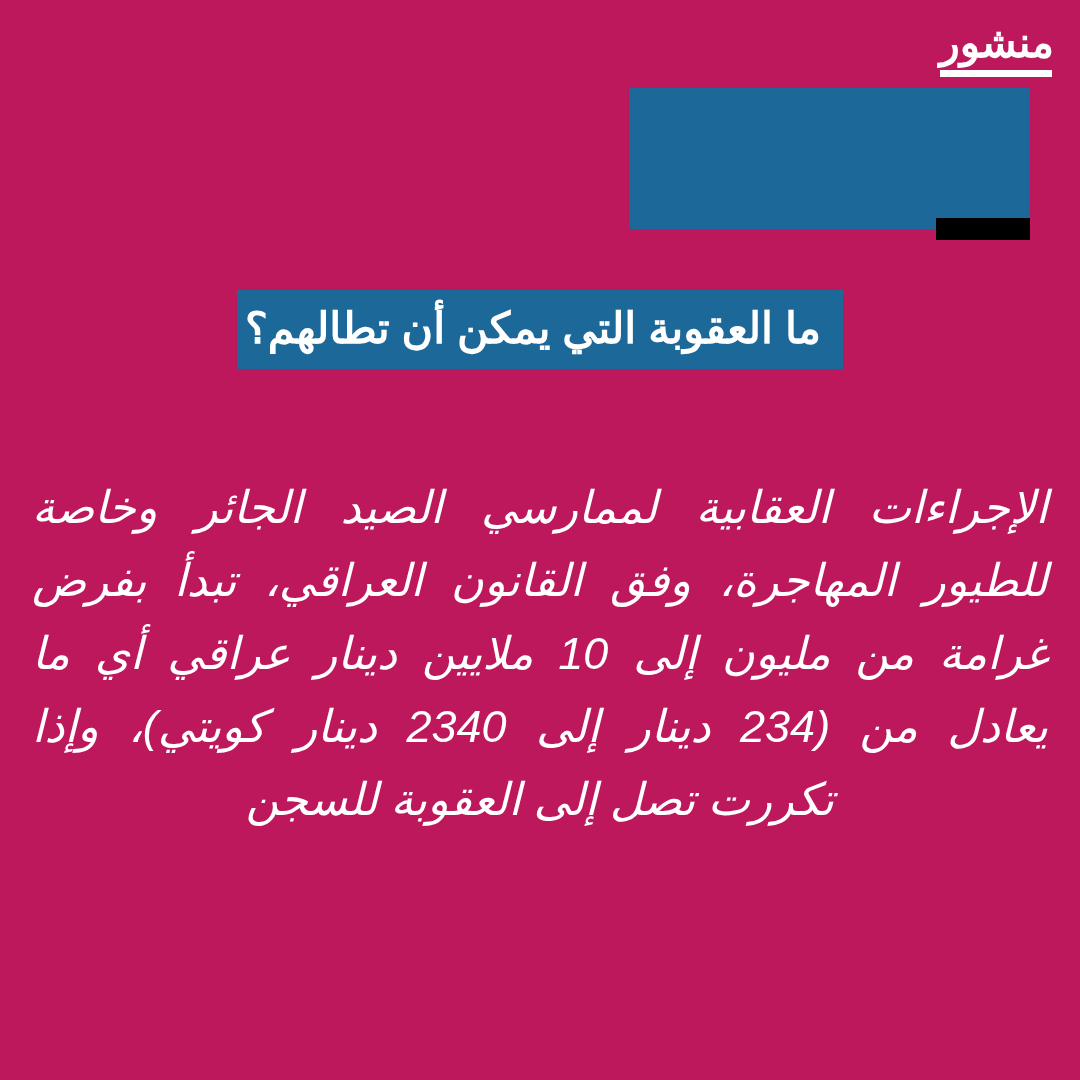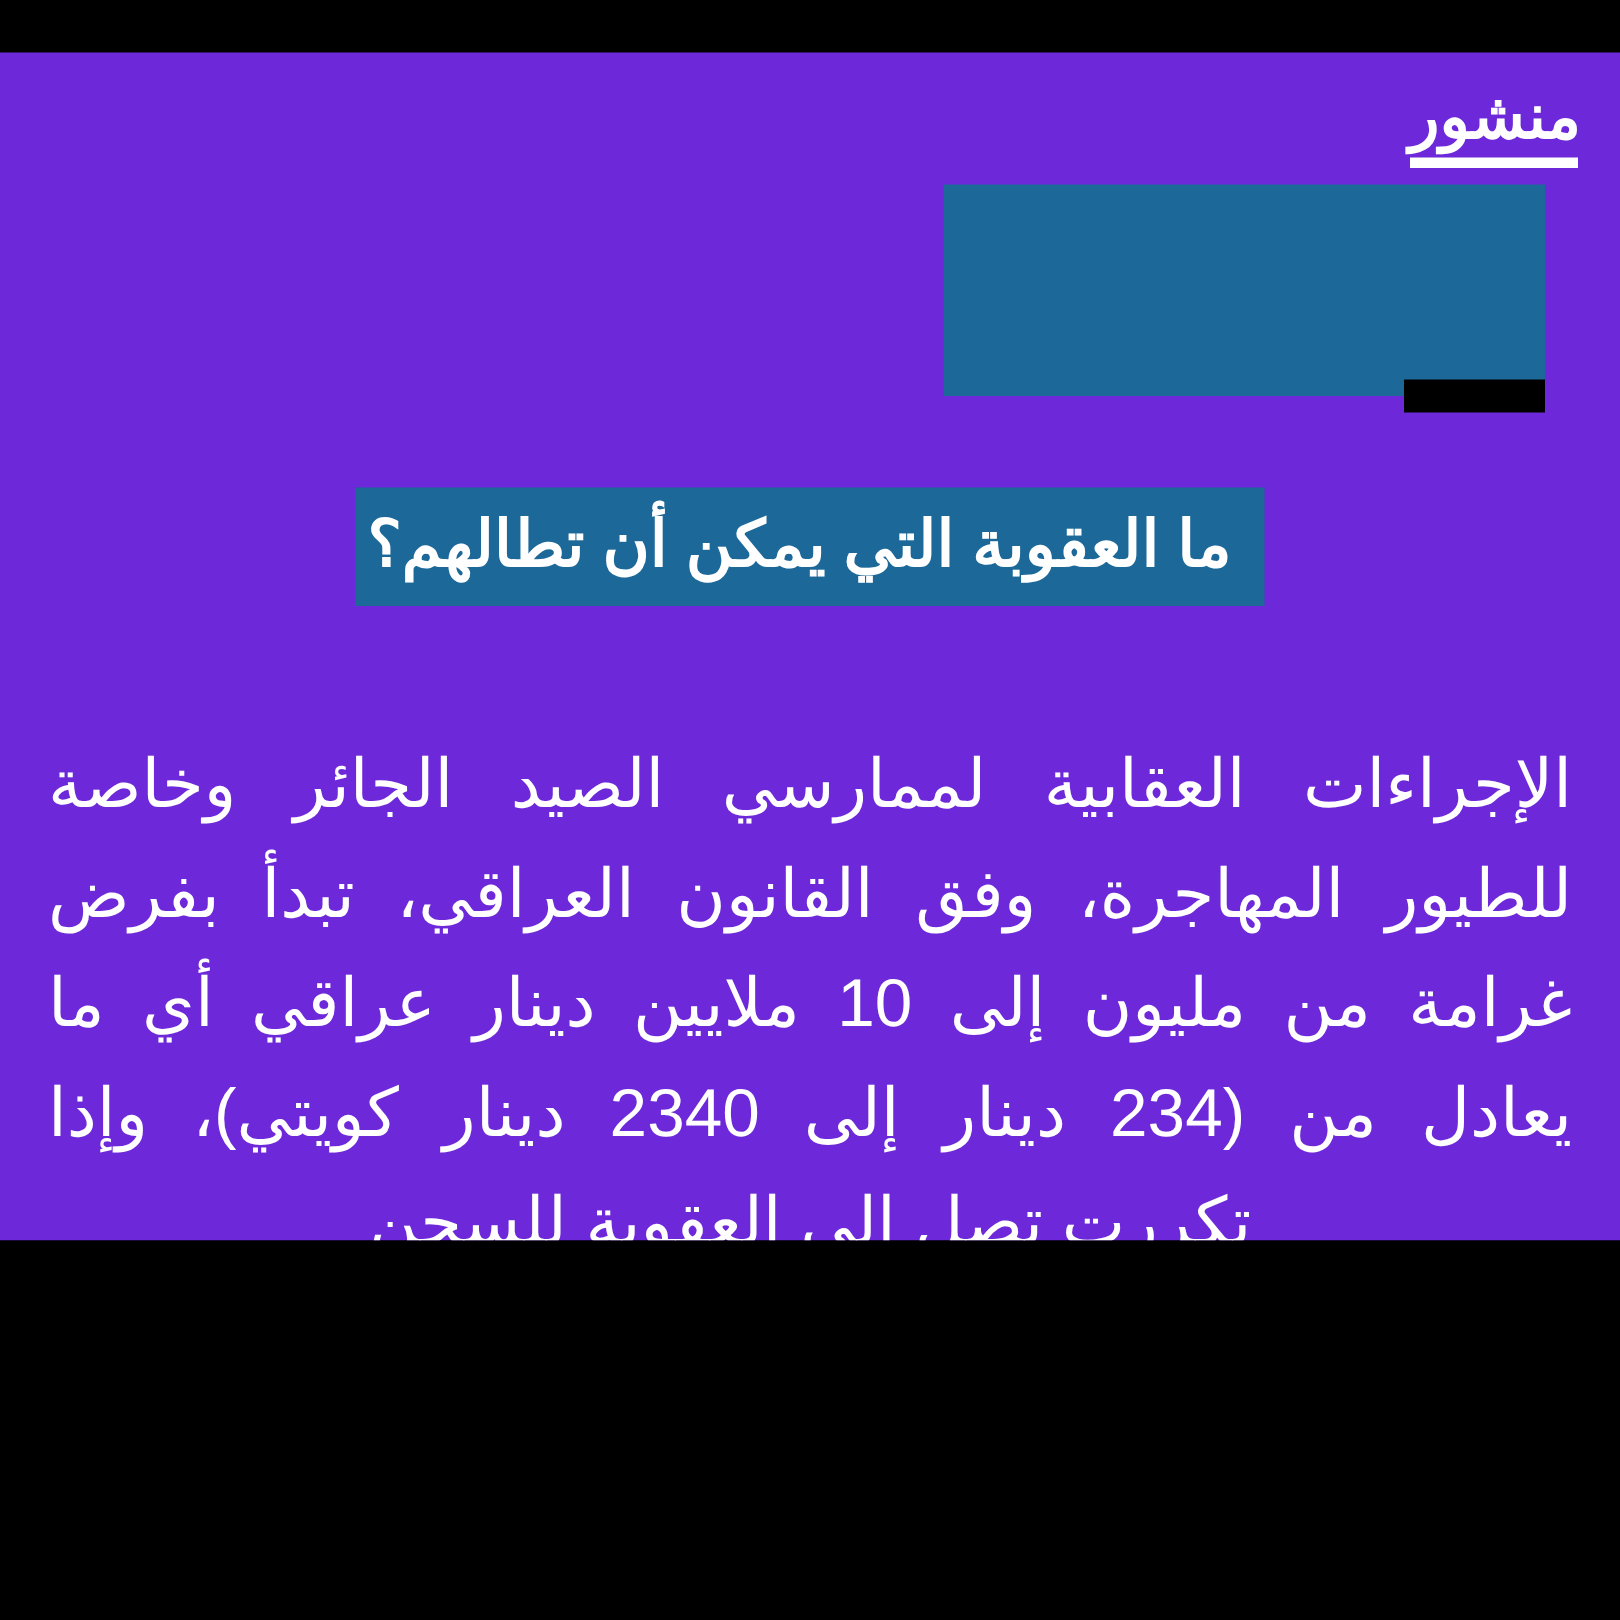--- a/index.html
+++ b/index.html
@@ -3,25 +3,24 @@
 <meta charset="utf-8">
 <style>
   html, body {
     margin: 0;
     padding: 0;
     background: #000000;
   }
   #card {
     position: relative;
     width: 1080px;
-    height: 792px;
-    background: #6d28d9;
+    height: 1080px;
+    background: #be185d;
     overflow: hidden;
     font-family: "Liberation Sans", sans-serif;
-    margin-top: 35px;
   }
 
   
   .logo {
     position: absolute;
     top: 22px;
     right: 26px;
     color: #ffffff;
     font-family: "Liberation Sans", sans-serif;
     font-weight: 700;
@@ -76,28 +75,29 @@
     padding: 17px 22px 19px 8px;
     direction: rtl;
     white-space: nowrap;
   }
 
   
   .body-text {
     position: absolute;
     left: 32px;
     right: 32px;
-    top: 452px;
+    top: 472px;
     color: #ffffff;
     font-size: 45px;
     line-height: 1.62;
     text-align: justify;
     text-align-last: center;
     direction: rtl;
     letter-spacing: 0px;
+    font-style: italic;
   }
 </style>
 </head>
 <body>
 
 <div id="card">
 
   <div class="logo">
     <span>منشور</span>
     <span class="bar"></span>

